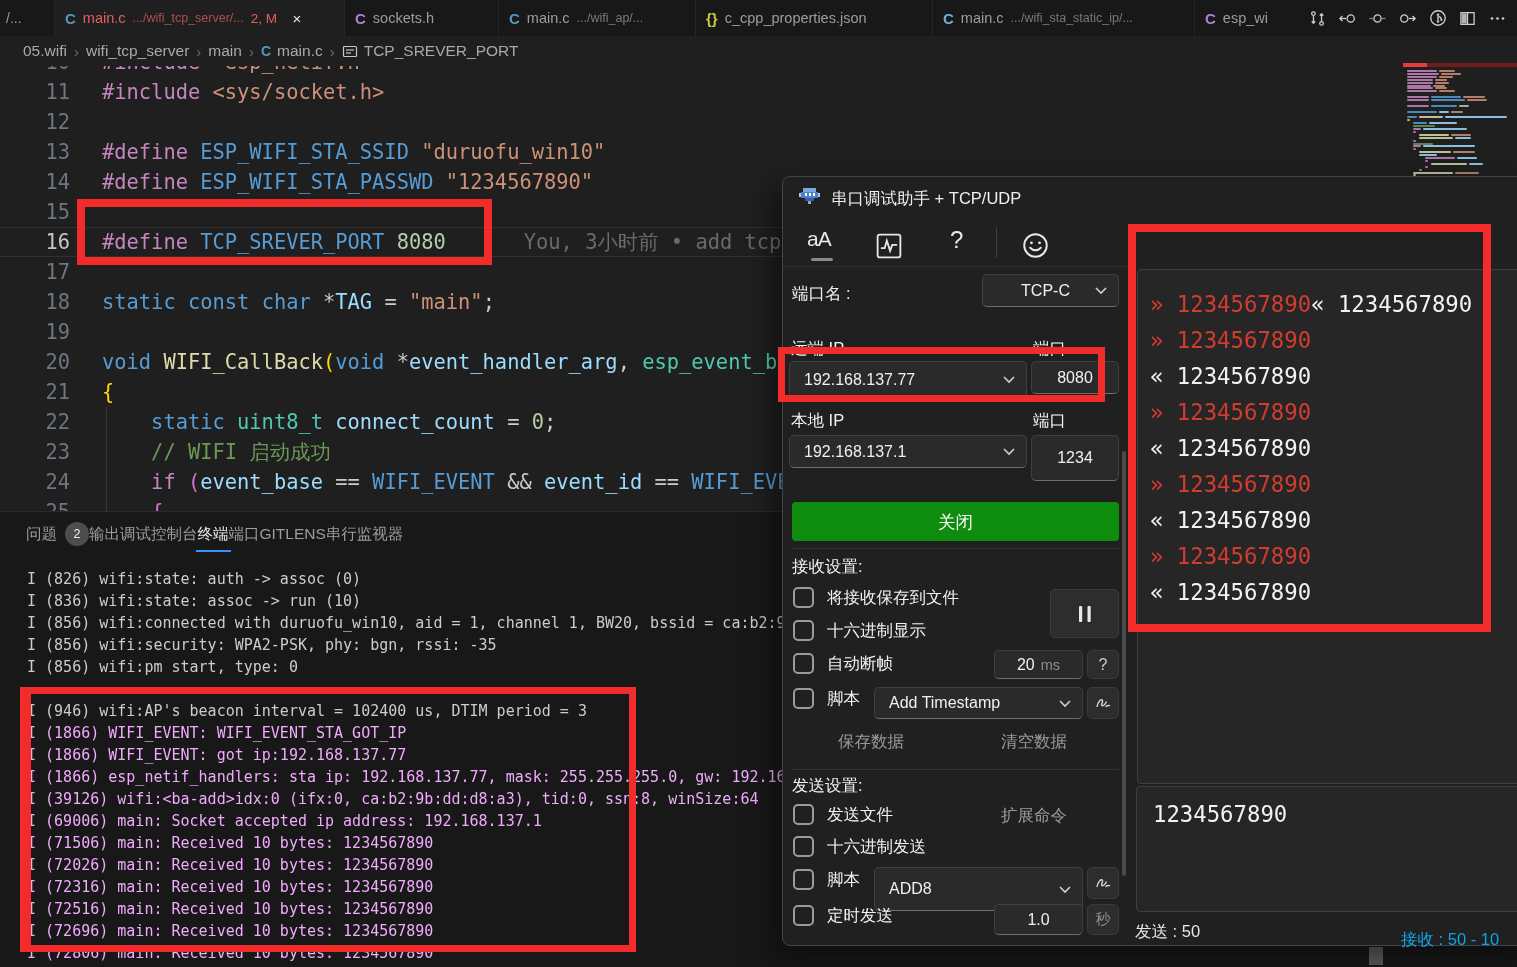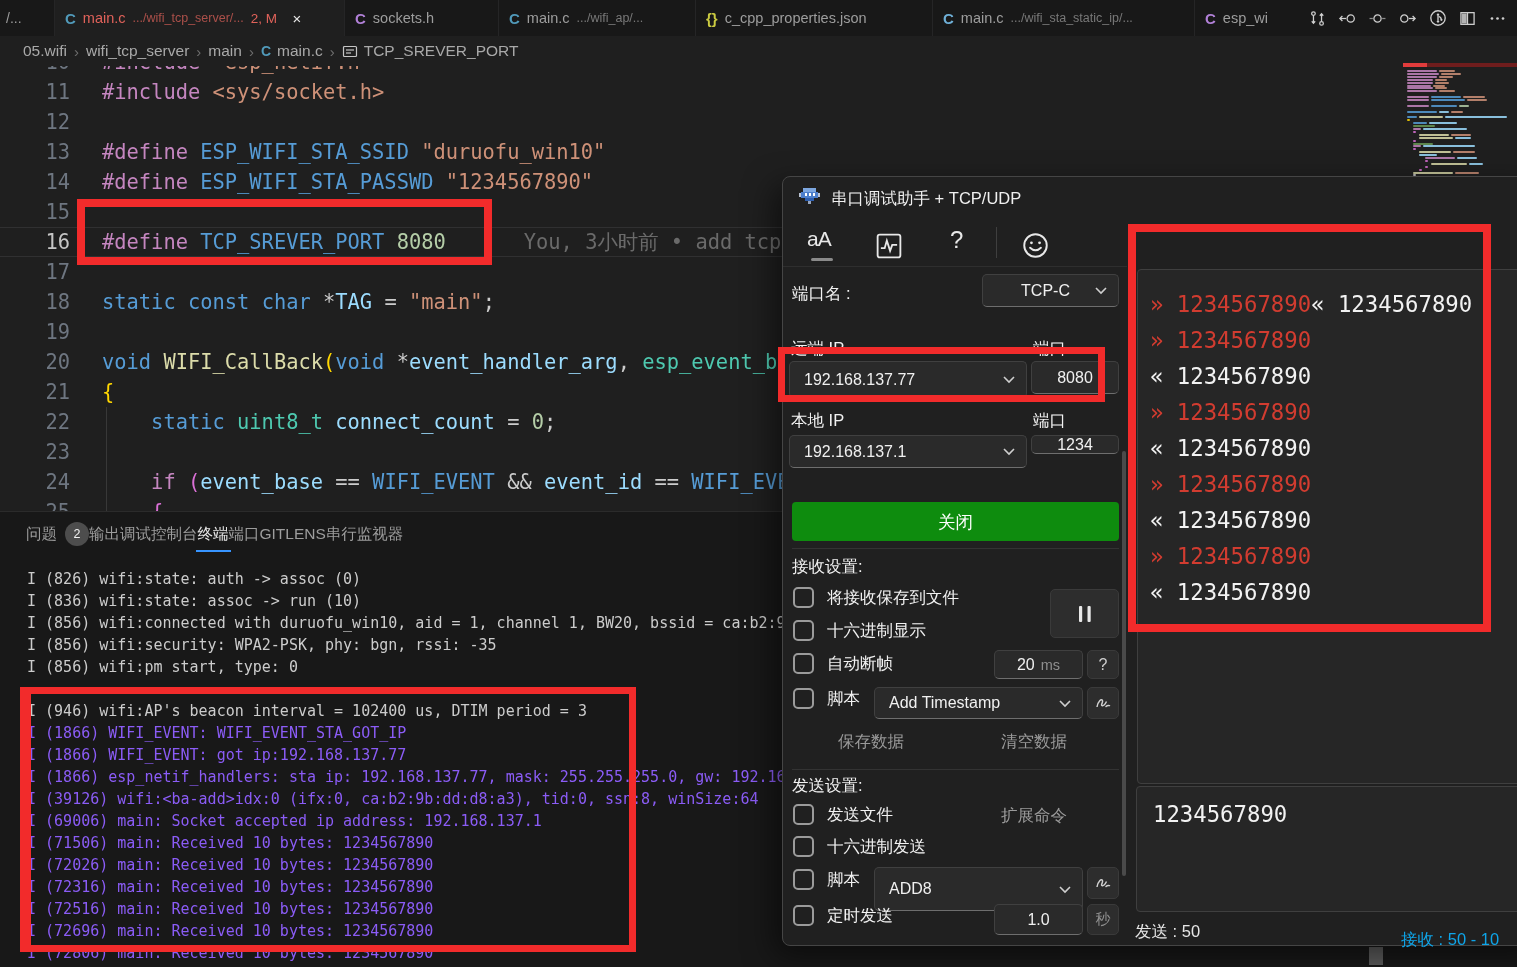--- a/index.html
+++ b/index.html
@@ -45,21 +45,21 @@
 
   
   #panel { position:absolute; left:0; top:511px; width:1517px; height:456px; background:#181818; border-top:1px solid #2b2b2b; }
   #panel-tabs { position:absolute; left:26px; top:4px; height:36px; display:flex; align-items:center; }
   .ptab { position:relative; color:#9d9d9d; font-size:15.5px; display:flex; align-items:center; gap:8px; height:36px; line-height:36px; white-space:nowrap; }
   .ptab.active { color:#e7e7e7; }
   .ptab.active::after { content:""; position:absolute; left:-2px; right:-2px; bottom:0px; height:2px; background:#3794ff; }
   .pbadge { background:#4d4d4d; color:#f2f2f2; font-size:12.5px; min-width:24px; height:24px; border-radius:12px; display:flex; align-items:center; justify-content:center; }
   #terminal { position:absolute; left:27px; top:56px; width:1490px; height:400px; font-family:"DejaVu Sans Mono","Liberation Mono",monospace; font-size:15px; line-height:22px; white-space:pre; }
   .tline { height:22px; color:#cccccc; }
-  .tline.green { color:#8b5cf6; }
+  .tline.green { color:#f0abfc; }
 
   
   #tool { position:absolute; left:782px; top:176px; width:762px; height:770px; background:#202020; border:1px solid #454545; border-radius:8px 0 0 8px; box-shadow:-8px 10px 30px rgba(0,0,0,.5); z-index:10; }
   #tool .ttl { position:absolute; left:48px; top:11px; color:#f0f0f0; font-size:16.5px; }
   #tool-appicon { position:absolute; left:16px; top:10px; }
   .tbicon { position:absolute; color:#e8e8e8; }
   #tb-font { left:24px; top:50px; font-size:21px; color:#e8e8e8; letter-spacing:-1px; }
   #tb-font-underline { position:absolute; left:28px; top:81px; width:22px; height:3px; background:#8a8a8a; border-radius:2px; }
   #tb-chart { left:93px; top:56px; }
   #tb-help { left:167px; top:49px; font-size:24px; color:#e8e8e8; }
@@ -226,21 +226,21 @@
           <div class="codeline" style="top: 90px; position: absolute; width: 1403px;"><span class="ln">13</span><span class="lc"><span style="color: rgb(197, 134, 192);">#define</span><span style="color: rgb(204, 204, 204);"> </span><span style="color: rgb(86, 156, 214);">ESP_WIFI_STA_SSID</span><span style="color: rgb(204, 204, 204);"> </span><span style="color: rgb(206, 145, 120);">"duruofu_win10"</span></span></div>
           <div class="codeline" style="top: 120px; position: absolute; width: 1403px;"><span class="ln">14</span><span class="lc"><span style="color: rgb(197, 134, 192);">#define</span><span style="color: rgb(204, 204, 204);"> </span><span style="color: rgb(86, 156, 214);">ESP_WIFI_STA_PASSWD</span><span style="color: rgb(204, 204, 204);"> </span><span style="color: rgb(206, 145, 120);">"1234567890"</span></span></div>
           <div class="codeline" style="top: 150px; position: absolute; width: 1403px;"><span class="ln">15</span><span class="lc"></span></div>
           <div class="codeline cur" style="top: 180px; position: absolute; width: 1403px;"><span class="ln">16</span><span class="lc"><span style="color: rgb(197, 134, 192);">#define</span><span style="color: rgb(204, 204, 204);"> </span><span style="color: rgb(86, 156, 214);">TCP_SREVER_PORT</span><span style="color: rgb(204, 204, 204);"> </span><span style="color: rgb(181, 206, 168);">8080</span><span class="blame">You, 3小时前 • add tcp server</span></span></div>
           <div class="codeline" style="top: 210px; position: absolute; width: 1403px;"><span class="ln">17</span><span class="lc"></span></div>
           <div class="codeline" style="top: 240px; position: absolute; width: 1403px;"><span class="ln">18</span><span class="lc"><span style="color: rgb(86, 156, 214);">static</span><span style="color: rgb(204, 204, 204);"> </span><span style="color: rgb(86, 156, 214);">const</span><span style="color: rgb(204, 204, 204);"> </span><span style="color: rgb(86, 156, 214);">char</span><span style="color: rgb(204, 204, 204);"> </span><span style="color: rgb(204, 204, 204);">*</span><span style="color: rgb(156, 220, 254);">TAG</span><span style="color: rgb(204, 204, 204);"> = </span><span style="color: rgb(206, 145, 120);">"main"</span><span style="color: rgb(204, 204, 204);">;</span></span></div>
           <div class="codeline" style="top: 270px; position: absolute; width: 1403px;"><span class="ln">19</span><span class="lc"></span></div>
           <div class="codeline" style="top: 300px; position: absolute; width: 1403px;"><span class="ln">20</span><span class="lc"><span style="color: rgb(86, 156, 214);">void</span><span style="color: rgb(204, 204, 204);"> </span><span style="color: rgb(220, 220, 170);">WIFI_CallBack</span><span style="color: rgb(255, 215, 0);">(</span><span style="color: rgb(86, 156, 214);">void</span><span style="color: rgb(204, 204, 204);"> *</span><span style="color: rgb(156, 220, 254);">event_handler_arg</span><span style="color: rgb(204, 204, 204);">, </span><span style="color: rgb(78, 201, 176);">esp_event_base_t</span><span style="color: rgb(204, 204, 204);"> </span><span style="color: rgb(156, 220, 254);">event_base</span><span style="color: rgb(204, 204, 204);">, </span><span style="color: rgb(78, 201, 176);">int32_t</span><span style="color: rgb(204, 204, 204);"> </span><span style="color: rgb(156, 220, 254);">event_id</span><span style="color: rgb(204, 204, 204);">, </span><span style="color: rgb(86, 156, 214);">void</span><span style="color: rgb(204, 204, 204);"> *</span><span style="color: rgb(156, 220, 254);">event_data</span><span style="color: rgb(255, 215, 0);">)</span></span></div>
           <div class="codeline" style="top: 330px; position: absolute; width: 1403px;"><span class="ln">21</span><span class="lc"><span style="color: rgb(255, 215, 0);">{</span></span></div>
           <div class="codeline" style="top: 360px; position: absolute; width: 1403px;"><span class="ln">22</span><span class="lc"><span style="color: rgb(204, 204, 204);">    </span><span style="color: rgb(86, 156, 214);">static</span><span style="color: rgb(204, 204, 204);"> </span><span style="color: rgb(78, 201, 176);">uint8_t</span><span style="color: rgb(204, 204, 204);"> </span><span style="color: rgb(156, 220, 254);">connect_count</span><span style="color: rgb(204, 204, 204);"> = </span><span style="color: rgb(181, 206, 168);">0</span><span style="color: rgb(204, 204, 204);">;</span></span></div>
-          <div class="codeline" style="top: 390px; position: absolute; width: 1403px;"><span class="ln">23</span></div>
+          <div class="codeline" style="top: 390px; position: absolute; width: 1403px;"><span class="ln">23</span><span class="lc"><span style="color: rgb(204, 204, 204);">    </span><span style="color: rgb(106, 153, 85);">// WIFI 启动成功</span></span></div>
           <div class="codeline" style="top: 420px; position: absolute; width: 1403px;"><span class="ln">24</span><span class="lc"><span style="color: rgb(204, 204, 204);">    </span><span style="color: rgb(197, 134, 192);">if</span><span style="color: rgb(204, 204, 204);"> </span><span style="color: rgb(218, 112, 214);">(</span><span style="color: rgb(156, 220, 254);">event_base</span><span style="color: rgb(204, 204, 204);"> == </span><span style="color: rgb(86, 156, 214);">WIFI_EVENT</span><span style="color: rgb(204, 204, 204);"> &amp;&amp; </span><span style="color: rgb(156, 220, 254);">event_id</span><span style="color: rgb(204, 204, 204);"> == </span><span style="color: rgb(86, 156, 214);">WIFI_EVENT_STA_START</span><span style="color: rgb(218, 112, 214);">)</span></span></div>
           <div class="codeline" style="top: 450px; position: absolute; width: 1403px;"><span class="ln">25</span><span class="lc"><span style="color: rgb(204, 204, 204);">    </span><span style="color: rgb(218, 112, 214);">{</span></span></div>
         </div>
     </div>
   </div>
 
   <div id="minimap">
     <div id="mm-redbar"></div>
     <div id="mm-redbar-hot"></div>
   <div class="mmrow" style="left: 4px; top: 7px; width: 30px; background: rgb(197, 134, 192);"></div>
@@ -390,21 +390,21 @@
     </div>
 
     <div class="tlabel" style="left:8px; top:233px;">本地 IP</div>
     <div class="tlabel" style="left:250px; top:233px;">端口</div>
     <div class="combo" style="left:6px; top:258px; width:238px; height:33px;">
       <span class="cval">192.168.137.1</span>
       <svg width="14" height="9" viewBox="0 0 14 9" fill="none" stroke="#cfcfcf" stroke-width="1.6">
           <polyline points="2,2 7,7 12,2"></polyline>
         </svg>
     </div>
-    <div class="tinput" style="left:248px; top:258px; width:88px; height:19px;">
+    <div class="tinput" style="left:248px; top:258px; width:88px; height:46px;">
       <span>1234</span>
     </div>
 
     <div id="btn-close">关闭</div>
     <div class="tdivider" style="top:371px;"></div>
 
     <div class="tlabel" style="left:9px; top:379px;">接收设置:</div>
 
     <div class="cb" style="left:10px; top:410px;"></div>
     <div class="tlabel" style="left:44px; top:410px;">将接收保存到文件</div>

